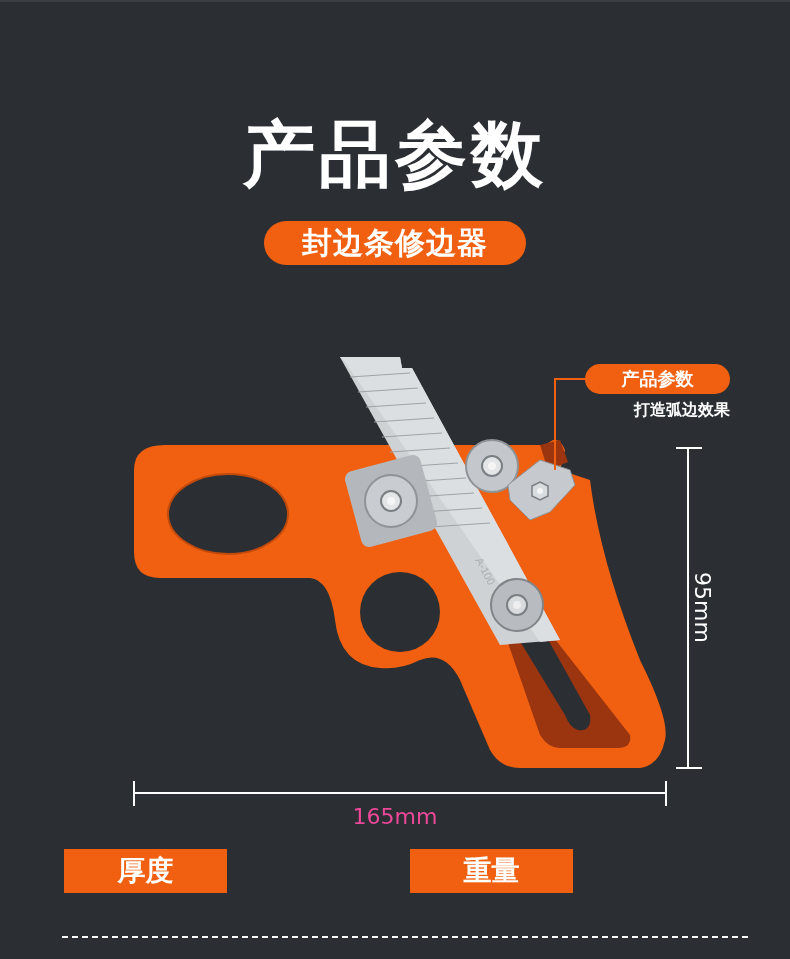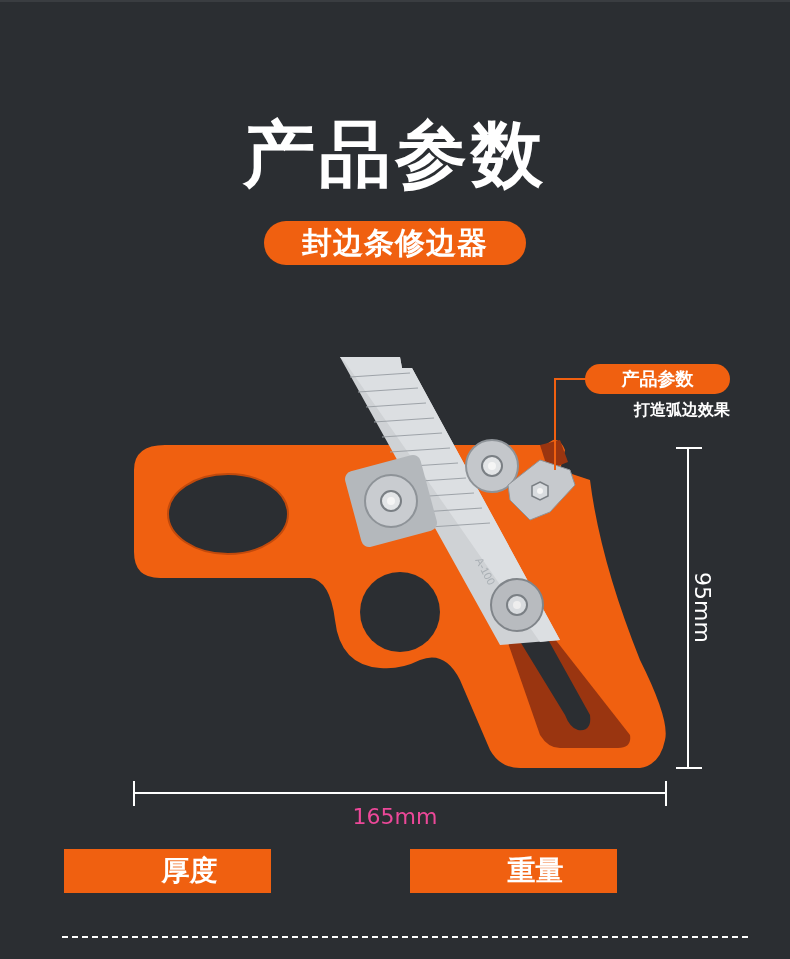--- a/index.html
+++ b/index.html
@@ -34,21 +34,21 @@
     position:absolute; left:672px; top:590px; width:60px; height:24px;
     transform:rotate(90deg); transform-origin:center;
     text-align:center; font-size:22px; line-height:24px; color:#fff;
   }
   .dim-width-label {
     position:absolute; left:300px; top:803px; width:190px; text-align:center;
     font-size:22px; line-height:28px; color:#ec4899;
   }
   .spec-row { position:absolute; top:849px; height:44px; display:flex; }
   .spec-cell {
-    height:44px; width:163px; font-size:28px; line-height:44px; text-align:center;padding-left:44px;
+    height:44px; width:163px; font-size:28px; line-height:44px; text-align:center;
   }
   .spec-label { background:#f06010; color:#fff; font-weight:bold; }
   .spec-value { background:#ffffff; color:#222; margin-left:4px; }
   .dashed {
     position:absolute; left:62px; top:936px; width:686px; height:0;
     border-top:2px dashed #ffffff;
   }
 </style>
 </head>
 <body>

